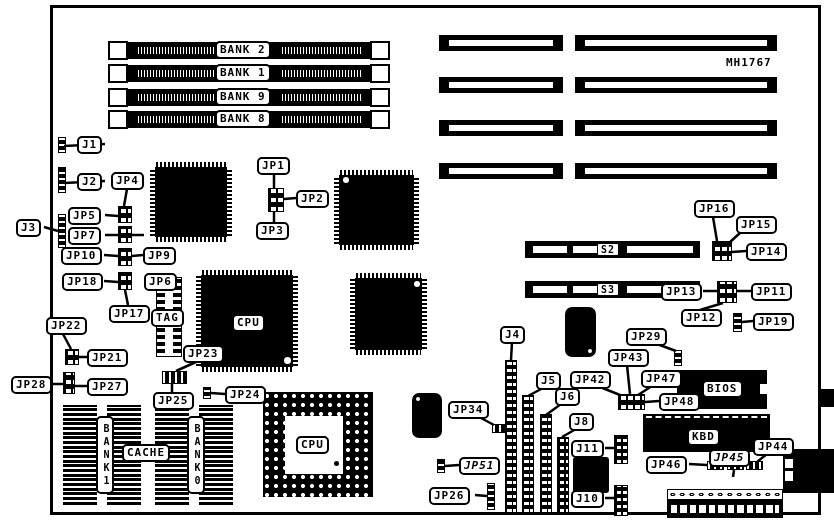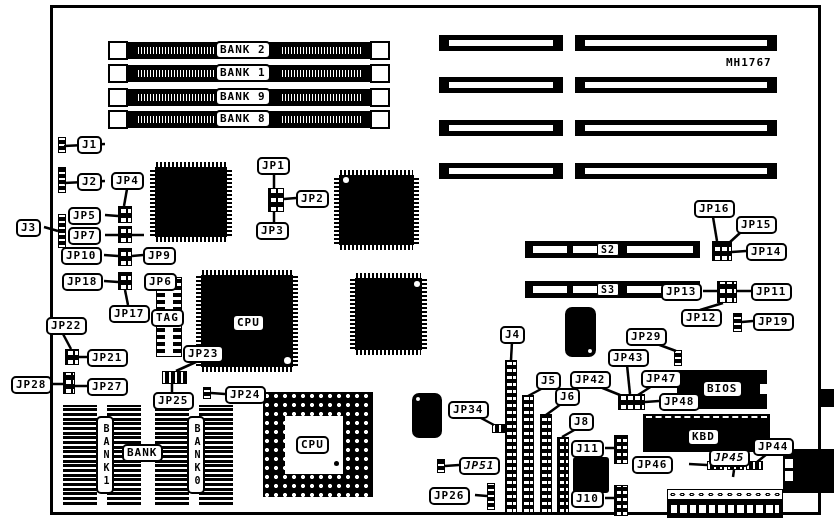--- a/index.html
+++ b/index.html
@@ -206,21 +206,21 @@
   <div class="abs tag-sock" style="left:156px;top:277px;width:26px;height:80px;">
     <div class="tag-col" style="left:0;"></div>
     <div class="tag-col" style="right:0;"></div>
   </div>
   <div class="lbl" style="left:151px;top:309px;">TAG</div>
 
   <div class="abs dipfield" style="left:63px;top:405px;width:84px;height:100px;"></div>
   <div class="abs dipfield" style="left:155px;top:405px;width:85px;height:100px;"></div>
   <div class="vlbl" style="left:96px;top:416px;height:78px;">BANK1</div>
   <div class="vlbl" style="left:187px;top:416px;height:78px;">BANK0</div>
-  <div class="lbl" style="left:122px;top:444px;">BANK</div>
+  <div class="lbl" style="left:122px;top:444px;">CACHE</div>
 
   <div class="abs blackchip" style="left:677px;top:370px;width:90px;height:39px;">
     <div class="notch" style="right:0;top:14px;width:7px;height:10px;"></div>
   </div>
   <div class="lbl" style="left:702px;top:380px;">BIOS</div>
   <div class="abs blackchip" style="left:643px;top:414px;width:127px;height:38px;">
     <div class="kbd-dash"></div>
   </div>
   <div class="lbl" style="left:687px;top:428px;">KBD</div>
 
@@ -360,17 +360,17 @@
   <div class="lbl" style="left:659px;top:393px;">JP48</div>
   <div class="lbl" style="left:500px;top:326px;">J4</div>
   <div class="lbl" style="left:536px;top:372px;">J5</div>
   <div class="lbl" style="left:555px;top:388px;">J6</div>
   <div class="lbl" style="left:569px;top:413px;">J8</div>
   <div class="lbl" style="left:448px;top:401px;">JP34</div>
   <div class="lbl" style="left:459px;top:457px;font-style:italic;">JP51</div>
   <div class="lbl" style="left:429px;top:487px;">JP26</div>
   <div class="lbl" style="left:571px;top:440px;">J11</div>
   <div class="lbl" style="left:571px;top:490px;">J10</div>
-  <div class="lbl" style="left:632px;top:456px;text-align:center;">JP46</div>
+  <div class="lbl" style="left:646px;top:456px;text-align:center;">JP46</div>
   <div class="lbl" style="left:753px;top:438px;">JP44</div>
   <div class="lbl" style="left:709px;top:449px;font-style:italic;">JP45</div>
 
 </div>
 
 </body></html>

